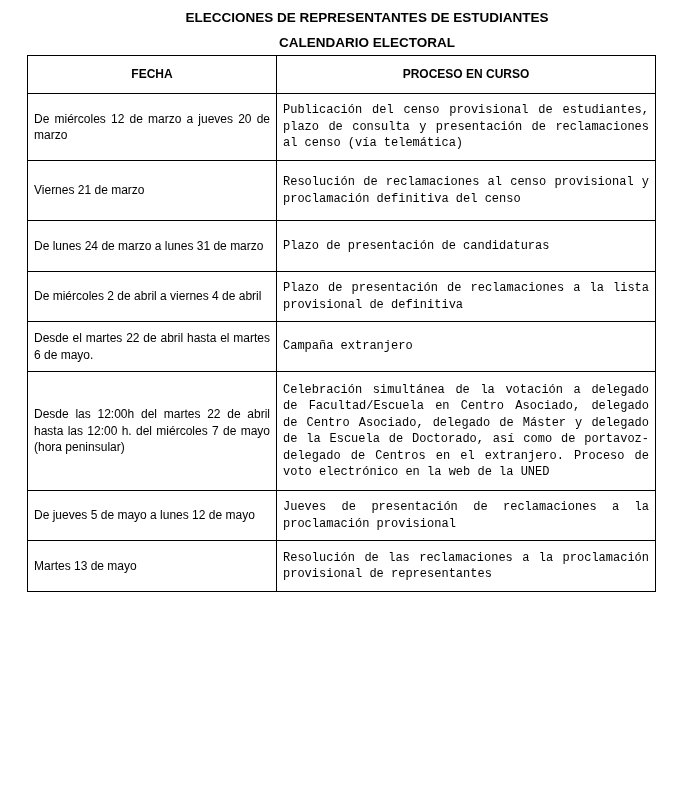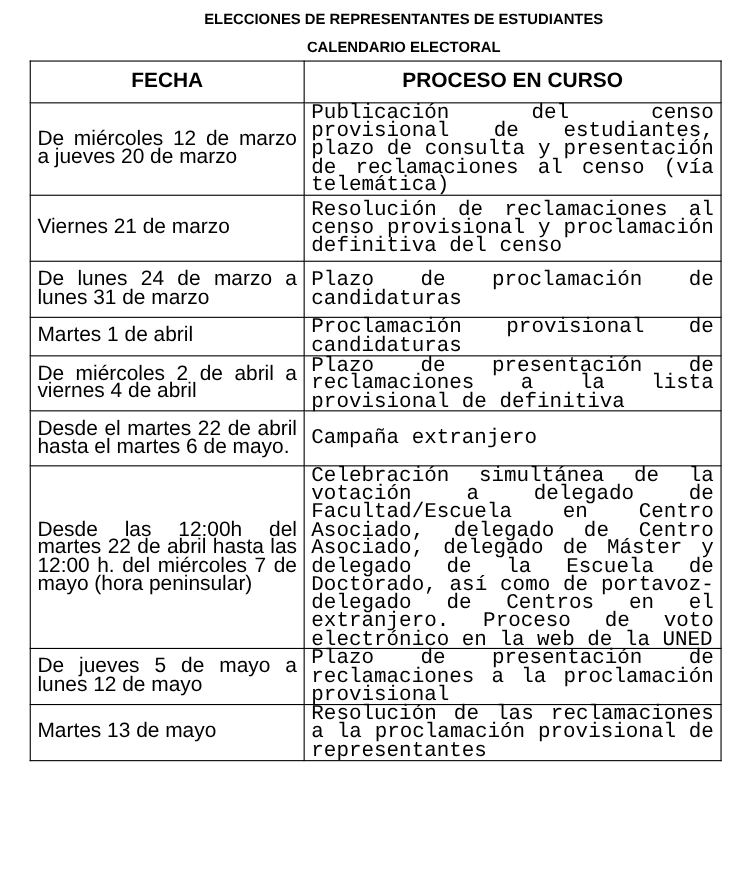--- a/index.html
+++ b/index.html
@@ -4,21 +4,21 @@
 <style>
   html, body { margin: 0; padding: 0; background: #ffffff; }
   body { width: 682px; height: 792px; position: relative; overflow: hidden;
          font-family: "Liberation Sans", sans-serif; color: #000; }
   .title { position: absolute; left: 0; width: 682px; text-align: center;
            font-weight: bold; font-size: 13.5px; }
   #t1 { top: 10px; left: 26px; }
   #t2 { top: 35px; left: 26px; }
   table { position: absolute; left: 27px; top: 55px; width: 628px;
           border-collapse: collapse; table-layout: fixed; }
-  td, th { border: 1.3px solid #000; font-size: 19px; line-height: 16.5px;
+  td, th { border: 1.3px solid #000; font-size: 12px; line-height: 16.5px;
            padding: 0 6px; vertical-align: middle; }
   th { font-weight: bold; height: 37px; text-align: center; }
   td.fecha { text-align: justify; text-align-last: left; }
   td.proc { text-align: justify; text-align-last: left; font-family: Liberation Mono, monospace; }
   col.c1 { width: 249px; }
   col.c2 { width: 379px; }
 </style>
 </head>
 <body>
 
@@ -40,40 +40,36 @@
     <tr style="height:67px">
       <td class="fecha">De miércoles 12 de marzo a jueves 20 de marzo</td>
       <td class="proc">Publicación del censo provisional de estudiantes, plazo de consulta y presentación de reclamaciones al censo (vía telemática)</td>
     </tr>
     <tr style="height:60px">
       <td class="fecha">Viernes 21 de marzo</td>
       <td class="proc">Resolución de reclamaciones al censo provisional y proclamación definitiva del censo</td>
     </tr>
     <tr style="height:51px">
       <td class="fecha">De lunes 24 de marzo a lunes 31 de marzo</td>
-      <td class="proc">Plazo de proclamación de candidaturas</td>
-    </tr>
-    <tr style="height:35px">
-      <td class="fecha">Martes 1 de abril</td>
-      <td class="proc">Proclamación provisional de candidaturas</td>
+      <td class="proc">Plazo de presentación de candidaturas</td>
     </tr>
     <tr style="height:50px">
       <td class="fecha">De miércoles 2 de abril a viernes 4 de abril</td>
       <td class="proc">Plazo de presentación de reclamaciones a la lista provisional de definitiva</td>
     </tr>
     <tr style="height:50px">
       <td class="fecha">Desde el martes 22 de abril hasta el martes 6 de mayo.</td>
       <td class="proc">Campaña extranjero</td>
     </tr>
     <tr style="height:119px">
       <td class="fecha">Desde las 12:00h del martes 22 de abril hasta las 12:00 h. del  miércoles 7 de mayo (hora peninsular)</td>
       <td class="proc">Celebración simultánea de la votación a delegado de Facultad/Escuela  en Centro Asociado, delegado de Centro Asociado, delegado de Máster y delegado de la Escuela de Doctorado, así como de portavoz-delegado de Centros en el extranjero. Proceso de voto electrónico en la web de la UNED</td>
     </tr>
     <tr style="height:50px">
       <td class="fecha">De jueves 5 de mayo a lunes 12 de mayo</td>
-      <td class="proc">Plazo de presentación de reclamaciones a la proclamación provisional</td>
+      <td class="proc">Jueves de presentación de reclamaciones a la proclamación provisional</td>
     </tr>
     <tr style="height:51px">
       <td class="fecha">Martes 13 de mayo</td>
       <td class="proc">Resolución de las reclamaciones a la proclamación provisional de representantes</td>
     </tr>
   </tbody>
 </table>
 
 </body></html>

